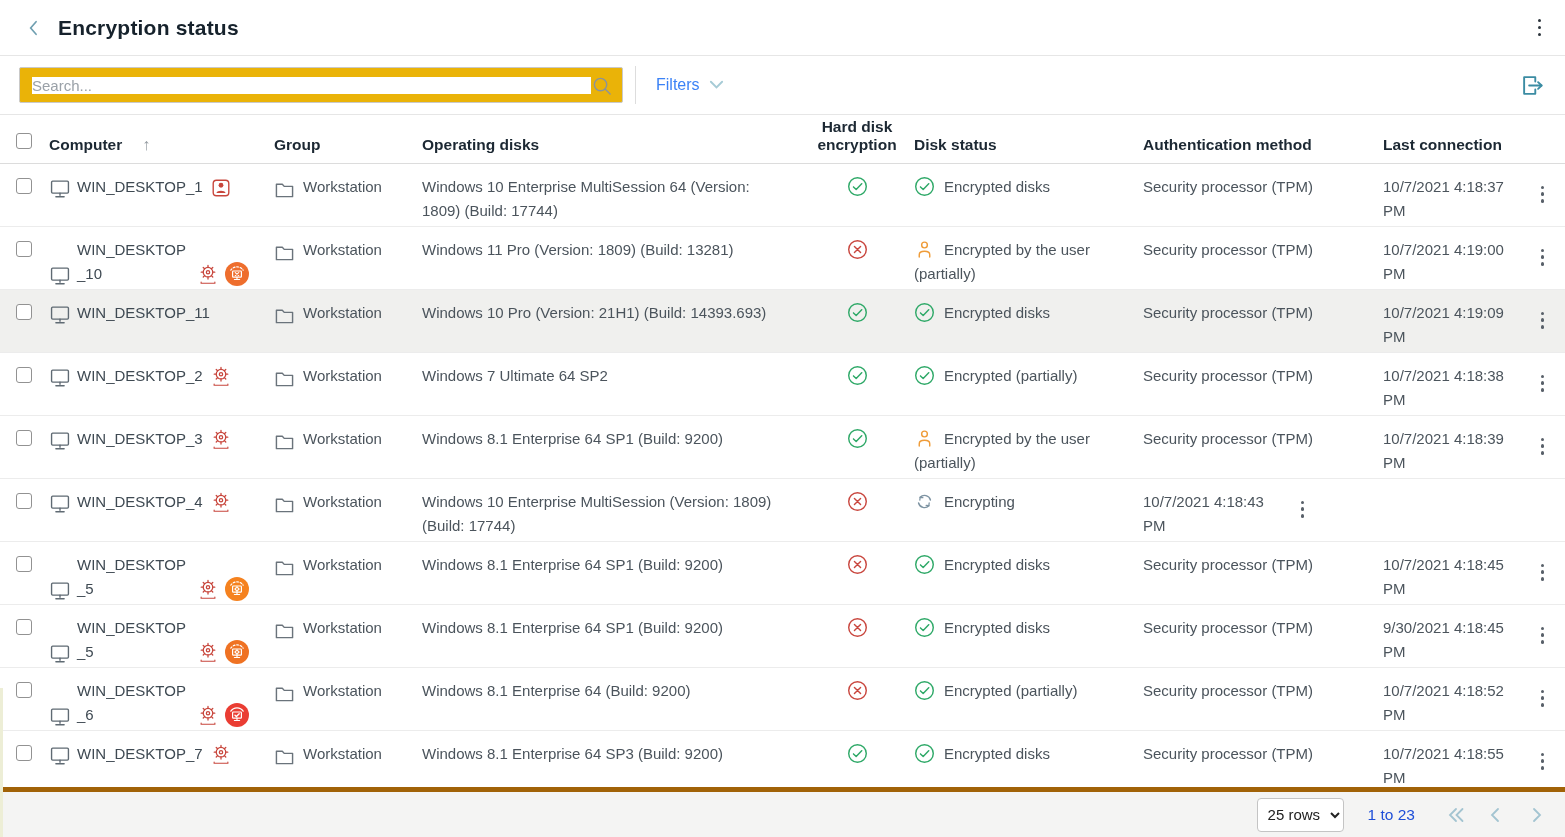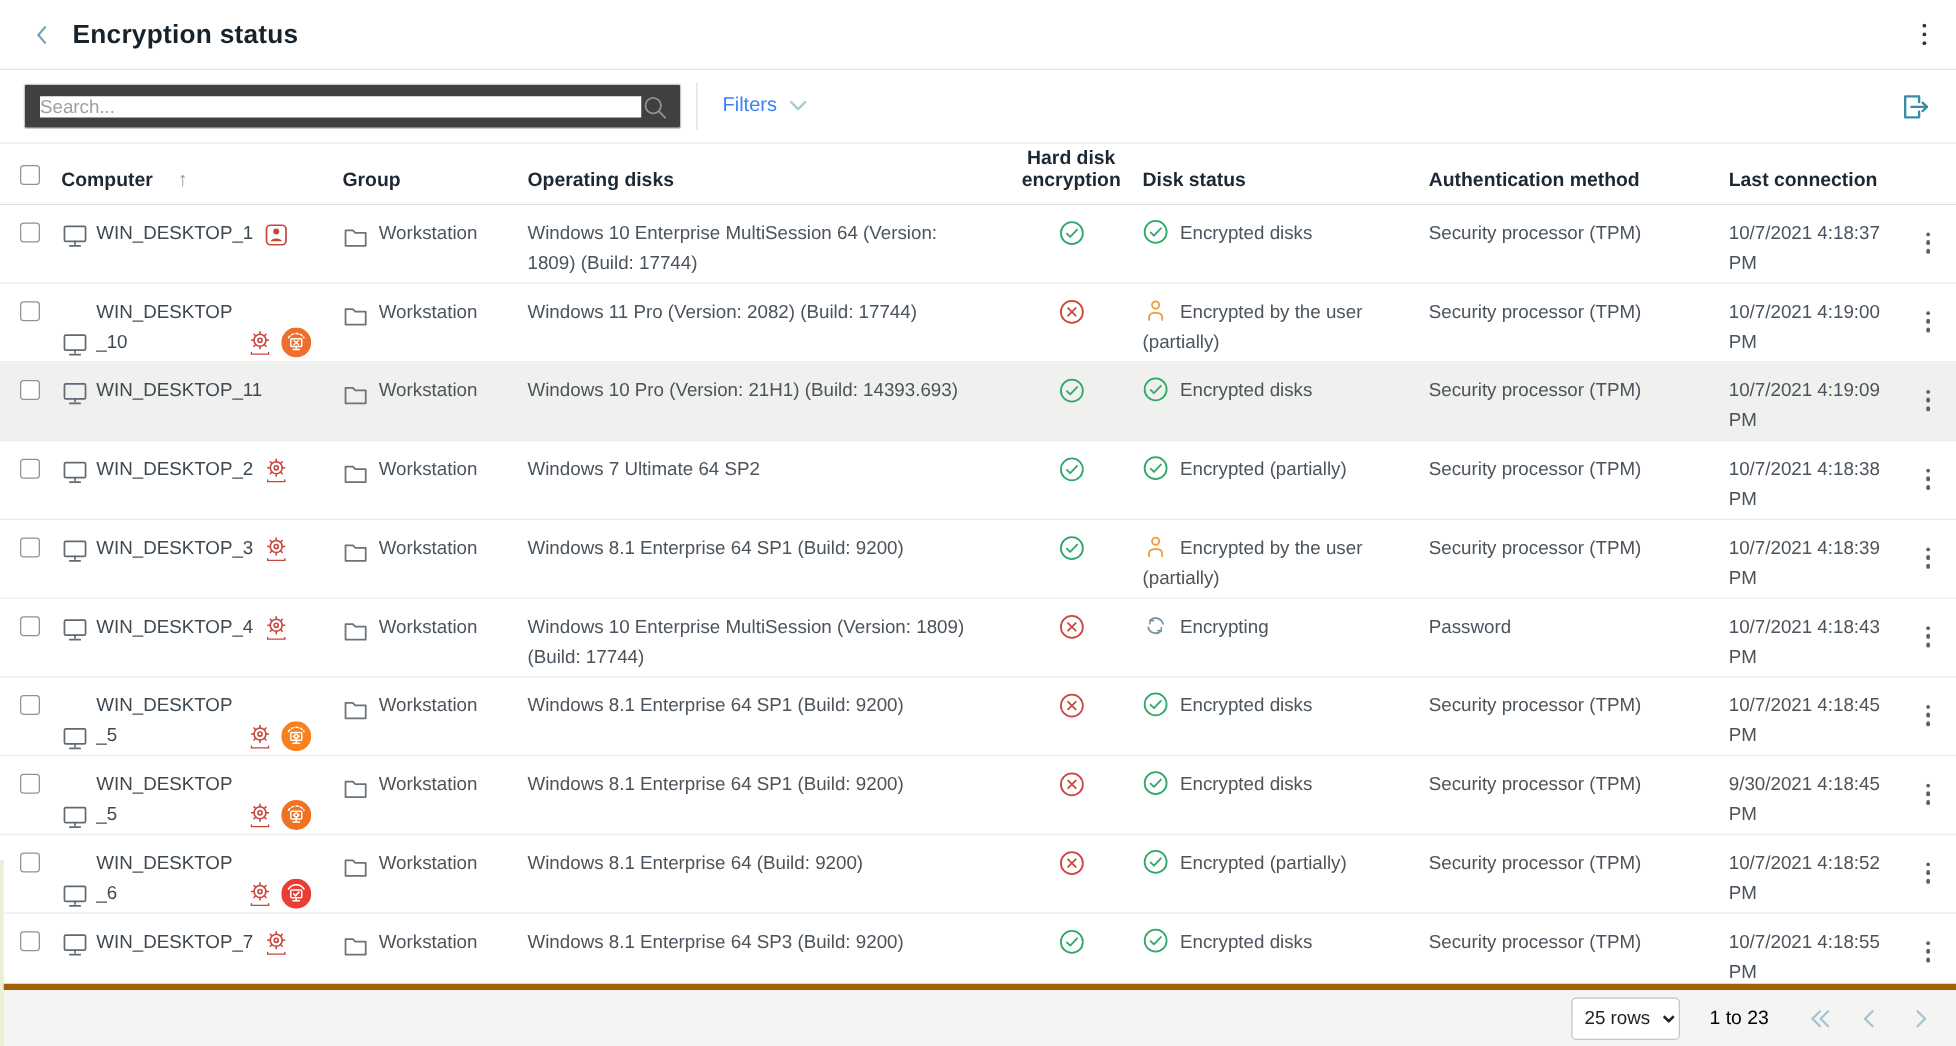--- a/index.html
+++ b/index.html
@@ -10,21 +10,21 @@
   
   .app-header { height:56px; display:flex; align-items:center; padding:0 18px 0 22px; border-bottom:1px solid #e6e6e6; }
   .back-btn { width:24px; height:24px; cursor:pointer; display:flex; align-items:center; justify-content:center; }
   .page-title { font-size:21px; font-weight:700; color:#16222c; margin-left:12px; letter-spacing:.2px; }
   .kebab { display:flex; flex-direction:column; align-items:center; cursor:pointer; padding:4px 6px; }
   .kebab i { display:block; width:3.4px; height:3.4px; border-radius:50%; background:currentColor; margin:1.7px 0; }
   .hdr-kebab { margin-left:auto; color:#2c343c; }
 
   
   .toolbar { height:59px; display:flex; align-items:center; padding:0 18px 0 19px; border-bottom:1px solid #e6e6e6; }
-  .search-box { width:526px; height:36px; border:1px solid #c9c9c9; border-radius:2px; display:flex; align-items:center; padding:0 10px 0 12px; background:#404040; }
+  .search-box { width:604px; height:36px; border:1px solid #c9c9c9; border-radius:2px; display:flex; align-items:center; padding:0 10px 0 12px; background:#eab308; }
   .search-box input { flex:1; border:none; outline:none; font-size:15px; color:#444; font-family:inherit; }
   .search-box input::placeholder { color:#9aa1a8; }
   .search-ico { color:#8b939b; display:flex; cursor:pointer; }
   .vdivider { width:1px; height:38px; background:#ddd; margin-left:12px; }
   .filters { margin-left:20px; display:flex; align-items:center; gap:9px; cursor:pointer; }
   .filters .flabel { color:#3b82f6; font-weight:400; font-size:16px; }
   .export-btn { margin-left:auto; color:#3b8ca3; cursor:pointer; display:flex; }
 
   
   .thead { display:flex; align-items:flex-end; height:49px; padding-bottom:9px; border-bottom:1px solid #dcdcdc;
@@ -58,21 +58,21 @@
   .folder-ico { color:#6a737b; margin-right:8px; margin-top:3px; display:flex; }
 
   .hde-cell .icn { display:inline-block; margin-top:1px; }
   .disk-cell .icn { display:inline-block; vertical-align:-5px; margin-right:9px; }
   .kebab.row-kebab { color:#586069; margin-top:5px; }
 
   
   .tfooter { position:absolute; left:0; right:0; bottom:0; height:50px; background:#f4f4f3; border-top:5px solid #a16207;
              display:flex; align-items:center; justify-content:flex-end; padding-right:16px; }
   .rows-select { height:34px; font-size:15px; font-family:inherit; color:#222; background:#fff; border:1px solid #c4c4c4; border-radius:4px; padding:0 6px; cursor:pointer; }
-  .range-label { font-size:15.5px; color:#000000; margin:0 28px 0 24px; }
+  .range-label { font-size:15.5px; color:#1d4ed8; margin:0 28px 0 24px; }
   .pg-btn { display:flex; align-items:center; justify-content:center; width:26px; height:26px; cursor:pointer; color:#a3c4d1; }
   .pg-btn + .pg-btn { margin-left:14px; }
 
   .left-strip { position:absolute; left:0; top:688px; width:3px; height:149px; background:#edeed6; z-index:9; }
   svg { display:block; }
 </style>
 </head>
 <body>
 
 <div class="page">
@@ -216,21 +216,21 @@
           </span>
     </div>
     <div class="col-group gcell">
       <span class="folder-ico">
         <svg width="21" height="19" viewBox="0 0 22 20" fill="none" stroke="currentColor" stroke-width="1.5" stroke-linejoin="round">
               <path d="M2.5 17.5 V4.5 h6.2 l2 2.2 h8.8 v10.8 z"></path>
             </svg>
       </span>
       <span>Workstation</span>
     </div>
-    <div class="col-os">Windows 11 Pro (Version: 2082) (Build: 17744)</div>
+    <div class="col-os">Windows 11 Pro (Version: 1809) (Build: 13281)</div>
     <div class="col-hde hde-cell"><span class="icn" style="color: rgb(201, 71, 63);"><svg width="21" height="21" viewBox="0 0 22 22" fill="none" stroke="currentColor" stroke-width="1.5" stroke-linecap="round">
               <circle cx="11" cy="11" r="9.2"></circle>
               <path d="M7.8 7.8 L14.2 14.2 M14.2 7.8 L7.8 14.2"></path>
             </svg></span></div>
     <div class="col-disk disk-cell"><span class="icn" style="color: rgb(239, 156, 57);"><svg width="21" height="21" viewBox="0 0 22 22" fill="none" stroke="currentColor" stroke-width="1.5" stroke-linecap="round">
               <circle cx="11" cy="6.3" r="3"></circle>
               <path d="M5.5 18.8 v-2.4 c0 -2.6 2.4 -3.6 5.5 -3.6 s5.5 1 5.5 3.6 v2.4"></path>
             </svg></span><span>Encrypted by the user (partially)</span></div>
     <div class="col-auth">Security processor (TPM)</div>
     <div class="col-last">10/7/2021 4:19:00 PM</div>
@@ -418,21 +418,20 @@
     <div class="col-hde hde-cell"><span class="icn" style="color: rgb(201, 71, 63);"><svg width="21" height="21" viewBox="0 0 22 22" fill="none" stroke="currentColor" stroke-width="1.5" stroke-linecap="round">
               <circle cx="11" cy="11" r="9.2"></circle>
               <path d="M7.8 7.8 L14.2 14.2 M14.2 7.8 L7.8 14.2"></path>
             </svg></span></div>
     <div class="col-disk disk-cell"><span class="icn" style="color: rgb(125, 147, 162);"><svg width="21" height="21" viewBox="0 0 22 22" fill="none" stroke="currentColor" stroke-width="1.5" stroke-linecap="round">
               <path d="M4.8 12.6 A6.4 6.4 0 0 0 15.6 15.4"></path>
               <path d="M17.2 9.4 A6.4 6.4 0 0 0 6.4 6.6"></path>
               <path d="M15.6 15.4 l-2.9 -0.3 M15.6 15.4 l0.3 -2.9" stroke-width="1.3"></path>
               <path d="M6.4 6.6 l2.9 0.3 M6.4 6.6 l-0.3 2.9" stroke-width="1.3"></path>
             </svg></span><span>Encrypting</span></div>
-    <div class="col-auth">Password</div>
     <div class="col-last">10/7/2021 4:18:43 PM</div>
     <div class="col-kebab">
           <span class="kebab row-kebab">
             <i></i>
             <i></i>
             <i></i>
           </span>
         </div>
   </div>
 

